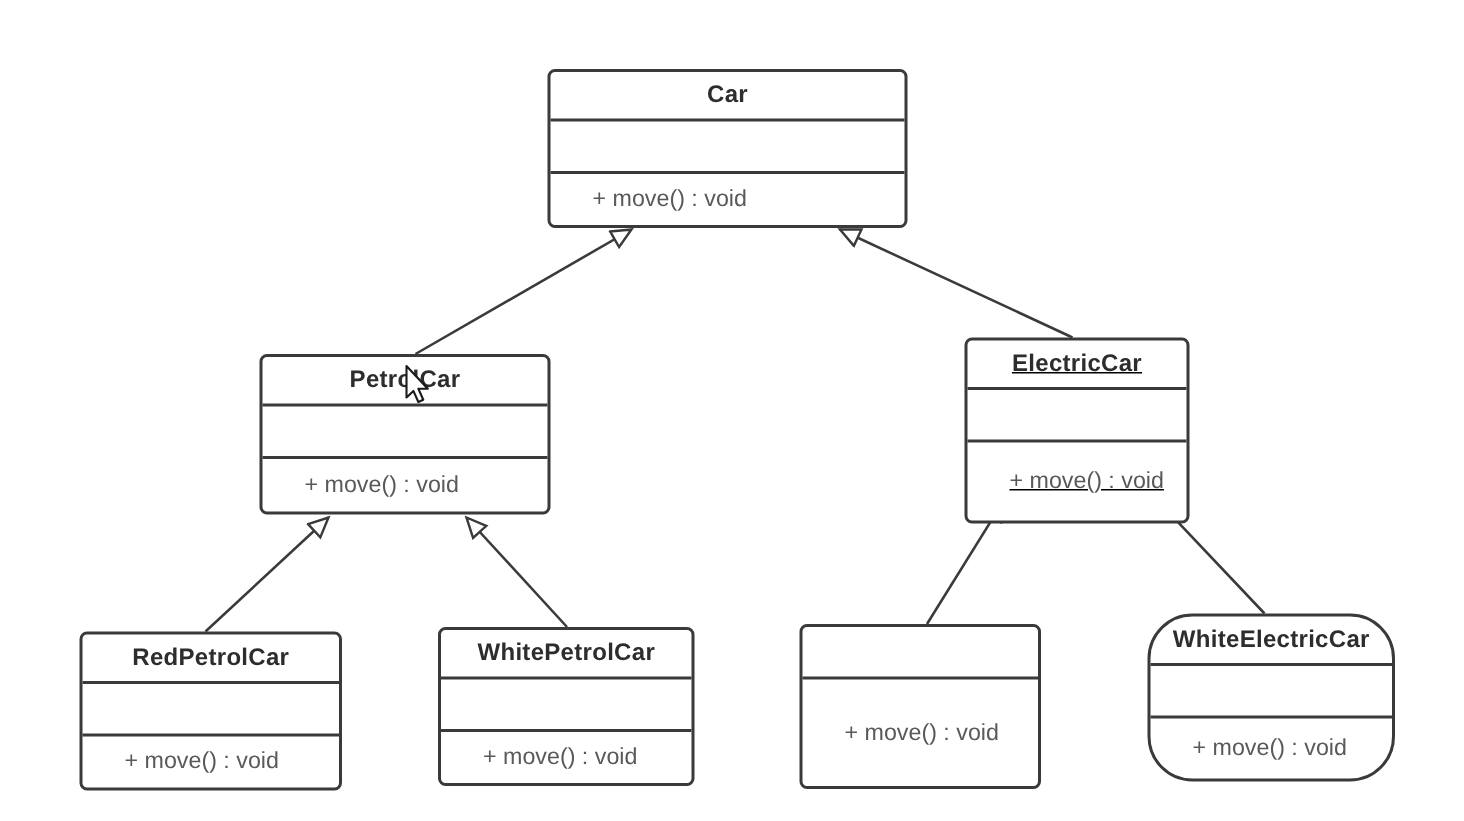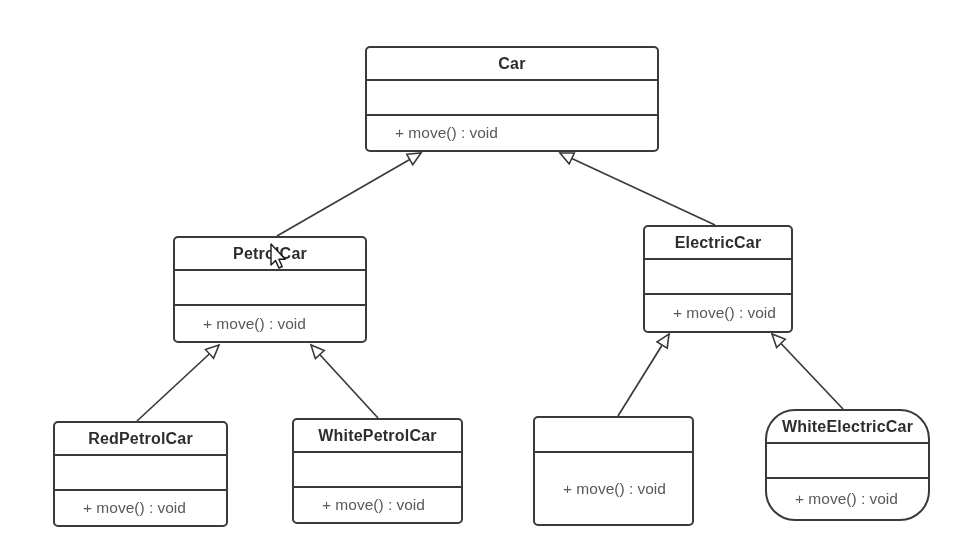--- a/index.html
+++ b/index.html
@@ -63,33 +63,33 @@
     <g stroke="#3a3a3a" stroke-width="1.7" fill="none">
       <line x1="277" y1="236" x2="421" y2="153" marker-end="url(#hollow-tri)"></line>
       <line x1="715" y1="225" x2="560" y2="153" marker-end="url(#hollow-tri)"></line>
       <line x1="137" y1="421" x2="219" y2="345" marker-end="url(#hollow-tri)"></line>
       <line x1="378" y1="418" x2="311" y2="345" marker-end="url(#hollow-tri)"></line>
       <line x1="618" y1="416" x2="669" y2="334" marker-end="url(#hollow-tri)"></line>
       <line x1="843" y1="409" x2="772" y2="334" marker-end="url(#hollow-tri)"></line>
     </g>
   </svg>
 
-  <div class="uml-class" style="left:365px;top:46px;width:294px;height:106px;">
+  <div class="uml-class" style="left:365px;top:46px;width:240px;height:106px;">
     <div class="uml-title">Car</div>
     <div class="uml-attrs"></div>
     <div class="uml-methods">+ move() : void</div>
   </div>
 
   <div class="uml-class" style="left:173px;top:236px;width:194px;height:107px;">
     <div class="uml-title">PetrolCar</div>
     <div class="uml-attrs"></div>
     <div class="uml-methods">+ move() : void</div>
   </div>
 
-  <div class="uml-class" style="left:643px;top:225px;width:150px;height:108px;">
+  <div class="uml-class" style="left:643px;top:225px;width:150px;height:124px;text-decoration:underline;">
     <div class="uml-title">ElectricCar</div>
     <div class="uml-attrs"></div>
     <div class="uml-methods">+ move() : void</div>
   </div>
 
   <div class="uml-class" style="left:53px;top:421px;width:175px;height:106px;">
     <div class="uml-title">RedPetrolCar</div>
     <div class="uml-attrs"></div>
     <div class="uml-methods">+ move() : void</div>
   </div>

